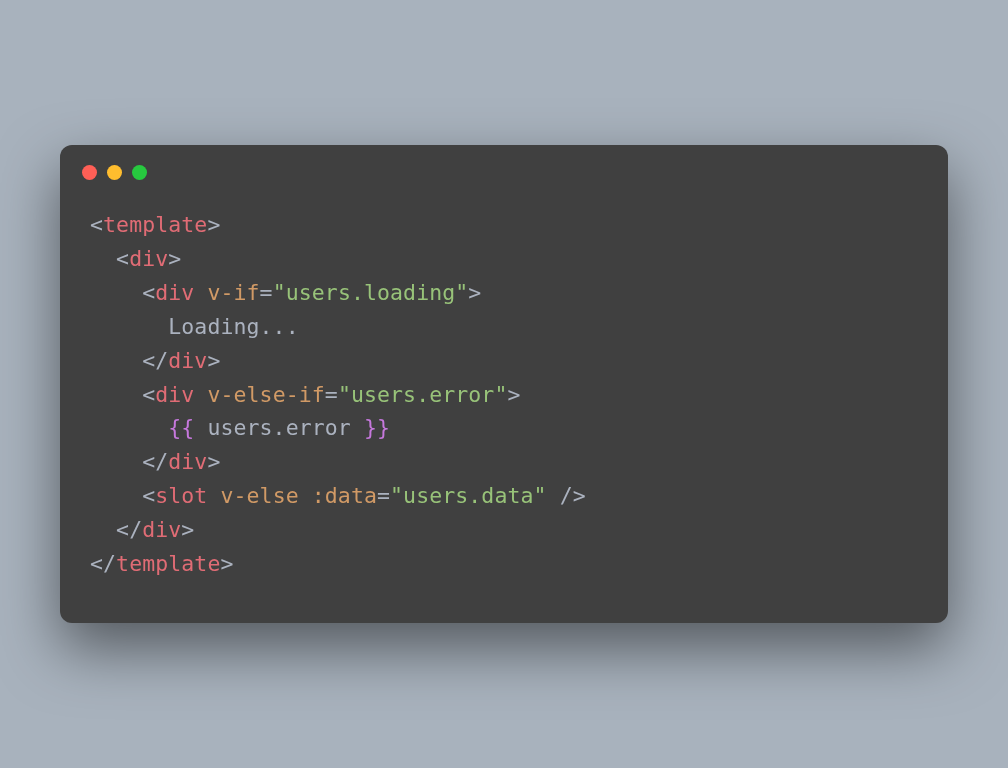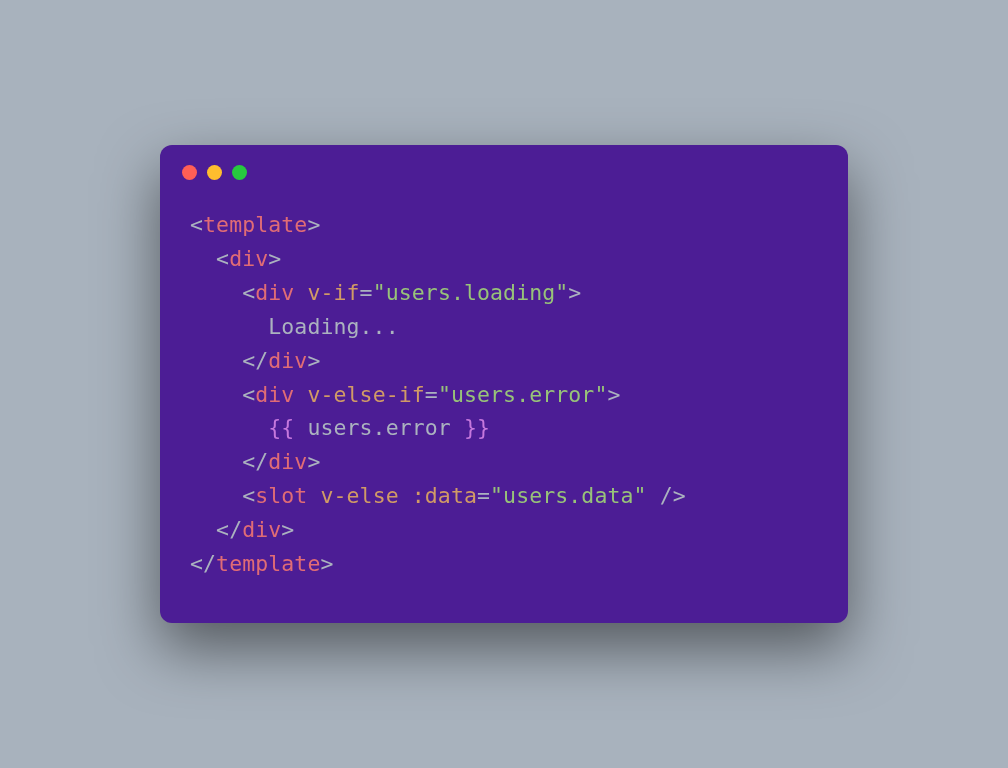--- a/index.html
+++ b/index.html
@@ -10,22 +10,22 @@
     body {
       width: 1008px;
       height: 768px;
       background: #a8b2bd;
       display: flex;
       align-items: center;
       justify-content: center;
       font-family: ui-monospace, 'SF Mono', Menlo, Consolas, monospace;
     }
     .code-window {
-      width: 688px;
-      background: #4c1d95;
+      width: 888px;
+      background: #404040;
       border-radius: 12px;
       box-shadow: 0 25px 60px rgba(0,0,0,0.5);
       overflow: hidden;
     }
     .window-header {
       padding: 20px 22px 10px 22px;
       display: flex;
       gap: 10px;
       align-items: center;
     }

